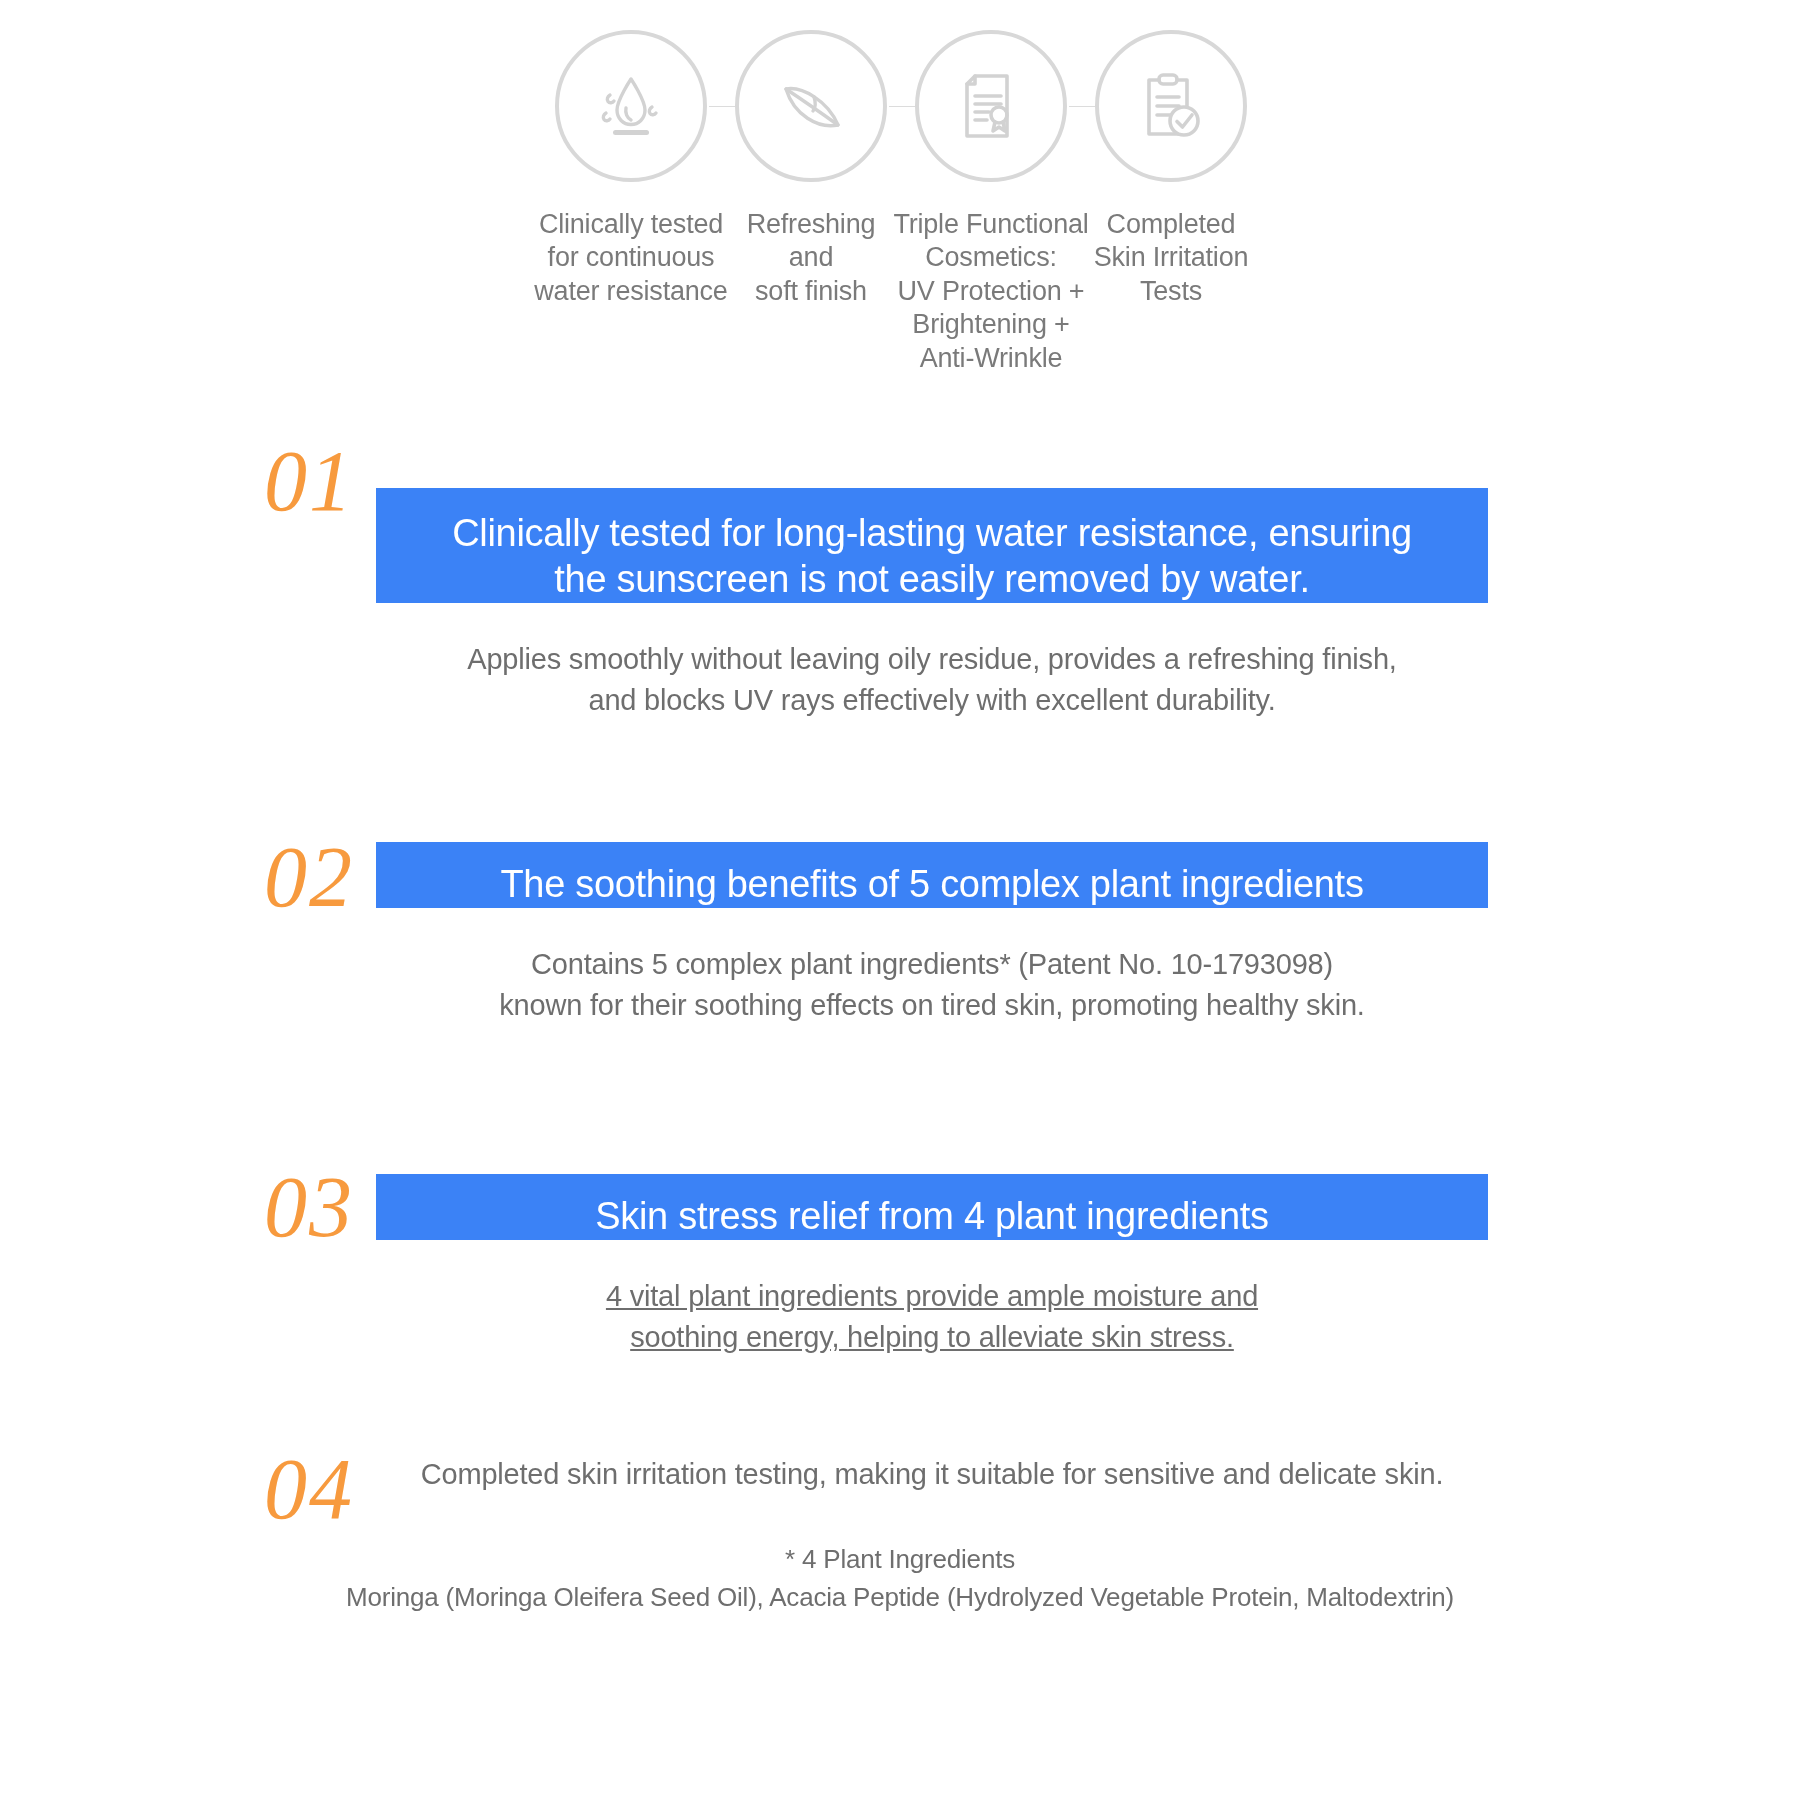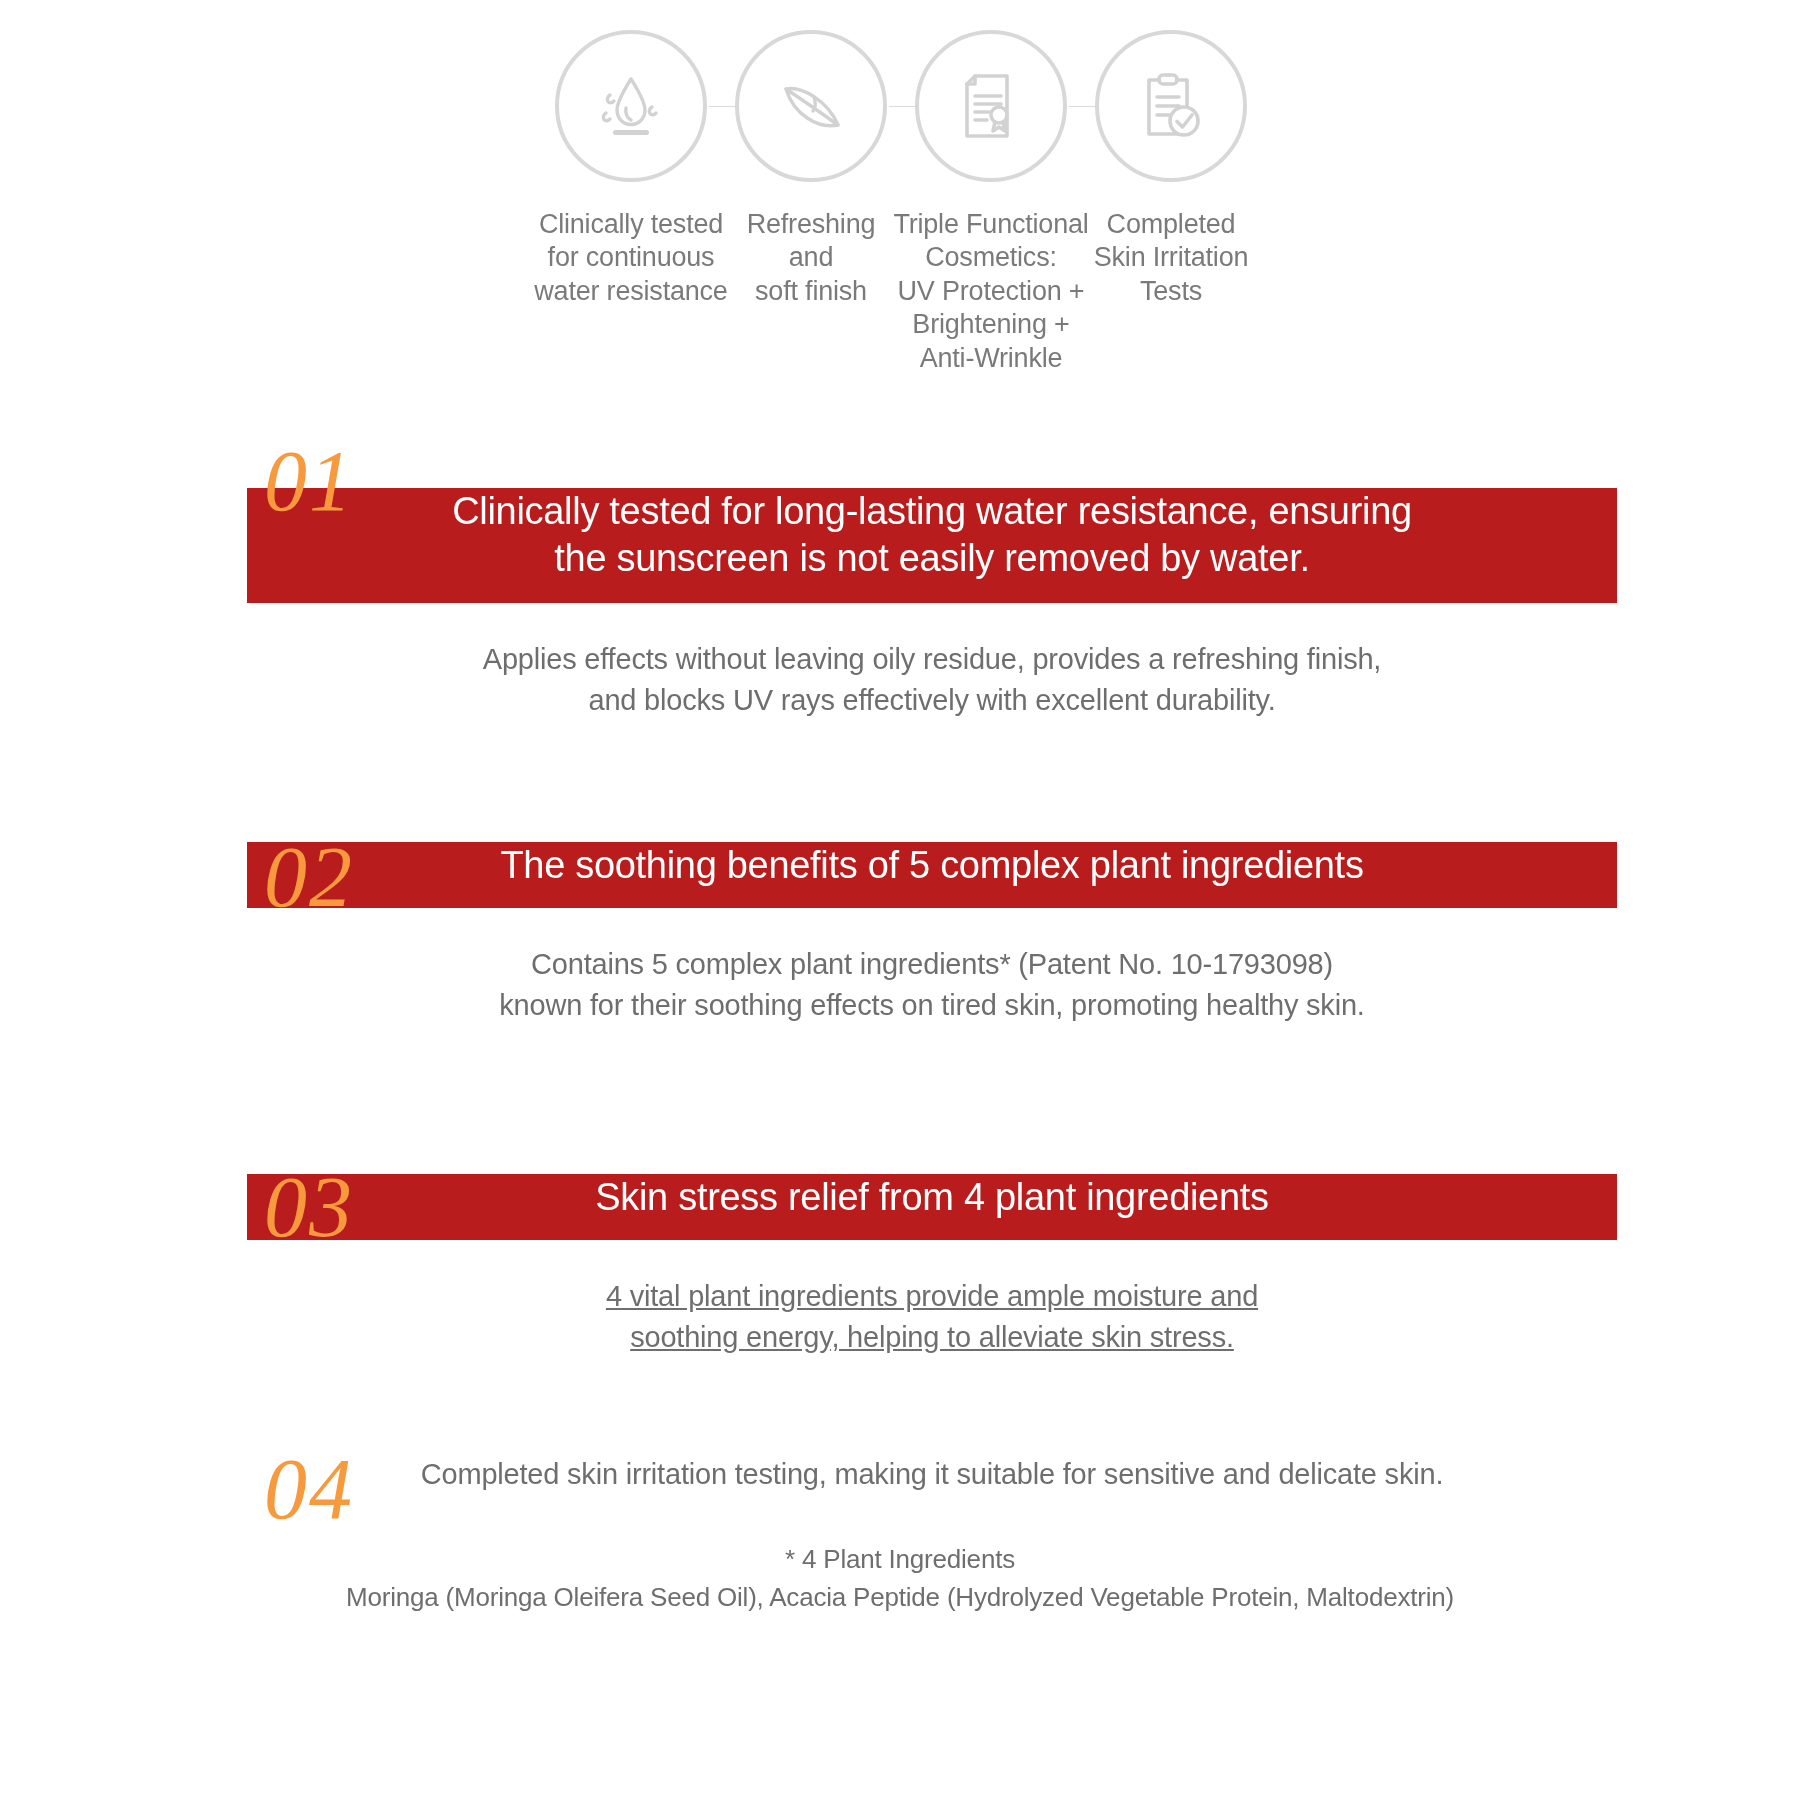--- a/index.html
+++ b/index.html
@@ -92,24 +92,24 @@
     font-size: 86px;
     line-height: 1;
     color: #f79a3e;
     letter-spacing: 2px;
     z-index: 3;
   }
 
   .banner {
     position: relative;
     margin: 0 auto;
-    width: 1370px;
-    background: #b91c1c;
-    display: flex;
-    align-items: flex-start;
+    width: 1112px;
+    background: #3b82f6;
+    display: flex;
+    align-items: flex-end;
     justify-content: center;
     box-sizing: border-box;
   }
   .banner-text {
     color: #ffffff;
     font-size: 38px;
     line-height: 1.23;
     text-align: center;
     letter-spacing: -0.3px;
     padding: 0 40px;
@@ -238,21 +238,21 @@
 
     <div class="section" style="height:258px;">
       <div class="num" style="top:-50px;">01</div>
       <div class="banner" style="height:115px; margin-top:58px;">
         <div class="banner-text">
           <span>Clinically tested for long-lasting water resistance, ensuring</span>
           <span>the sunscreen is not easily removed by water.</span>
         </div>
       </div>
       <div class="desc" style="margin-top:36px;">
-        <span>Applies effects without leaving oily residue, provides a refreshing finish,</span>
+        <span>Applies smoothly without leaving oily residue, provides a refreshing finish,</span>
         <span>and blocks UV rays effectively with excellent durability.</span>
       </div>
     </div>
 
     <div class="section" style="height:240px;">
       <div class="num" style="top:-8px;">02</div>
       <div class="banner" style="height:66px; margin-top:96px;">
         <div class="banner-text">
           <span>The soothing benefits of 5 complex plant ingredients</span>
         </div>

